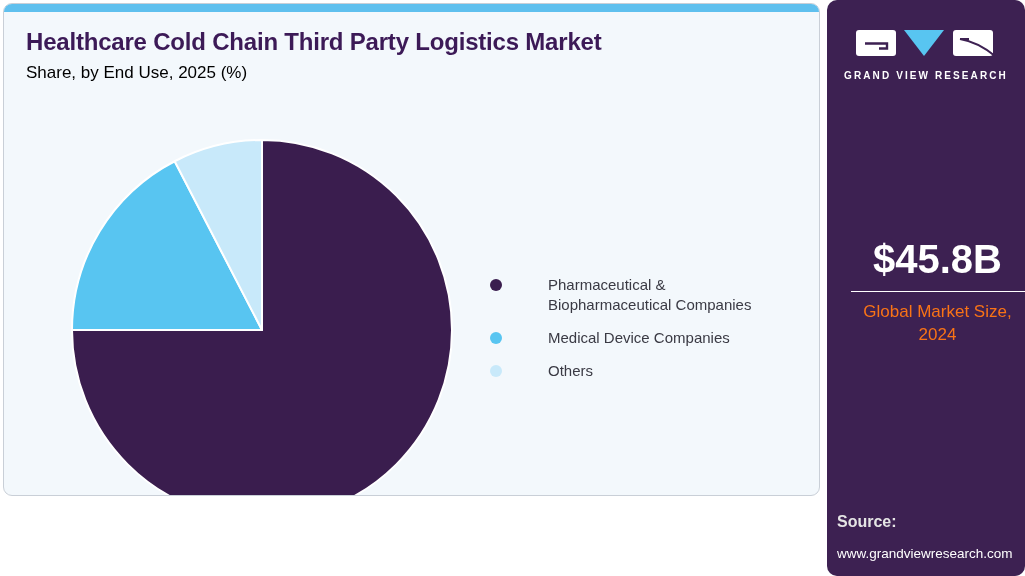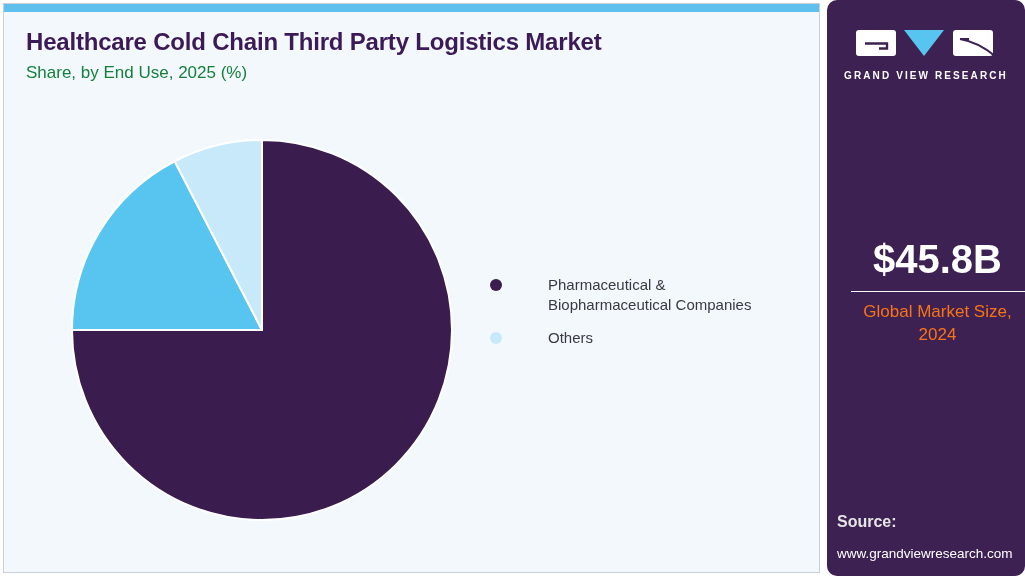--- a/index.html
+++ b/index.html
@@ -3,32 +3,32 @@
 <meta charset="utf-8">
 <style>
   * { margin: 0; padding: 0; box-sizing: border-box; }
   html, body { width: 1025px; height: 576px; background: #ffffff; }
   body { font-family: "Liberation Sans", "DejaVu Sans", sans-serif; position: relative; overflow: hidden; }
 
   .stage { position: absolute; left: 0; top: 0; width: 1025px; height: 576px; }
 
   
   .card {
-    position: absolute; left: 3px; top: 3px; width: 817px; height: 570px;
-    background: #f3f8fc; border: 1px solid #c9cfd7; border-radius: 0;
+    position: absolute; left: 3px; top: 3px; width: 817px; height: 493px;
+    background: #f3f8fc; border: 1px solid #c9cfd7; border-radius: 9px;
     overflow: hidden;
   }
   .accent-bar { position: absolute; left: 0; top: 0; width: 100%; height: 8px; background: #5fc0ee; }
 
   .card-header { position: absolute; left: 22px; top: 24px; right: 20px; }
   .page-title {
     color: #3c1a57; font-size: 24px; font-weight: 800; letter-spacing: -0.2px;
     line-height: 1.15; white-space: nowrap;
   }
-  .page-subtitle { margin-top: 7px; color: #15803d; font-size: 17px; font-weight: 400; }
+  .page-subtitle { margin-top: 7px; color: #000000; font-size: 17px; font-weight: 400; }
 
   .pie-wrap { position: absolute; left: 63px; top: 131px; width: 390px; height: 390px; }
   .pie-wrap svg { overflow: visible; display: block; }
 
   
   .legend { position: absolute; left: 486px; top: 271px; width: 280px; }
   .legend-item { display: flex; align-items: flex-start; margin-bottom: 13px; }
   .legend-dot {
     flex: 0 0 auto; width: 12px; height: 12px; border-radius: 50%;
     margin-top: 4px; margin-right: 10px; background: #999;
@@ -76,20 +76,24 @@
           <path d="M 195 195 L 107.68 26.25 A 190 190 0 0 1 195.00 5.00 Z" fill="#c8e9fa" stroke="#ffffff" stroke-width="2" stroke-linejoin="round"></path>
         </svg>
     </div>
 
     <div class="legend">
       <div class="legend-item">
         <span class="legend-dot" style="background: rgb(58, 29, 78);"></span>
         <span class="legend-label">Pharmaceutical &amp; Biopharmaceutical Companies</span>
       </div>
       <div class="legend-item">
+        <span class="legend-dot" style="background: rgb(88, 197, 241);"></span>
+        <span class="legend-label">Medical Device Companies</span>
+      </div>
+      <div class="legend-item">
         <span class="legend-dot" style="background: rgb(200, 233, 250);"></span>
         <span class="legend-label">Others</span>
       </div>
     </div>
   </div>
 
   <div class="sidebar">
 
     <div class="logo-block">
       <svg width="140" height="32" viewBox="0 0 140 32" xmlns="http://www.w3.org/2000/svg">

